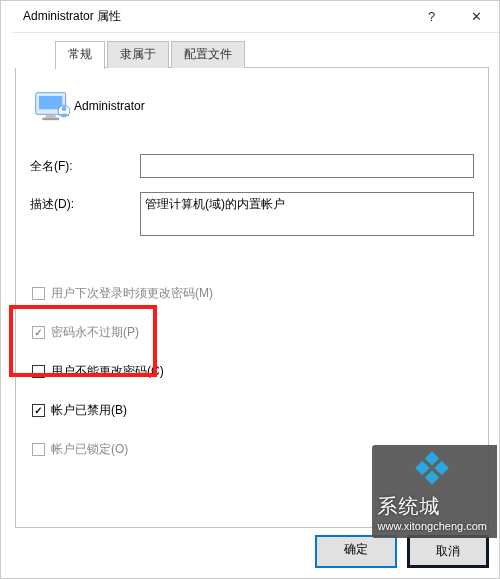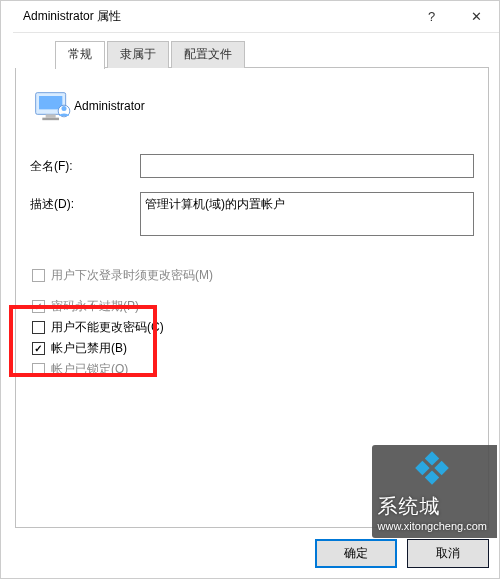--- a/index.html
+++ b/index.html
@@ -99,21 +99,21 @@
     padding: 3px 4px;
     font-family: inherit;
     font-size: 12px;
     height: 44px;
     resize: none;
   }
   .checkrow {
     display: flex;
     align-items: center;
     gap: 6px;
-    margin: 4px 0;
+    margin: 22px 0;
     padding-left: 2px;
   }
   .checkbox {
     width: 13px; height: 13px;
     border: 1px solid #333;
     display: inline-flex;
     align-items: center;
     justify-content: center;
     font-size: 10px;
     line-height: 1;
@@ -134,21 +134,21 @@
     position: absolute;
     bottom: 10px;
     right: 10px;
     display: flex;
     gap: 10px;
     padding-left: 24px;
   }
   .btn {
     min-width: 82px;
     padding: 5px 10px;
-    border: 1px solid #0f172a;
+    border: 3px solid #0f172a;
     background: #e1e1e1;
     text-align: center;
     font-size: 12px;
   }
   .btn.primary {
     border: 2px solid #0078d7;
     background: #e1e1e1;
     padding: 4px 9px;
   }
   .watermark {

